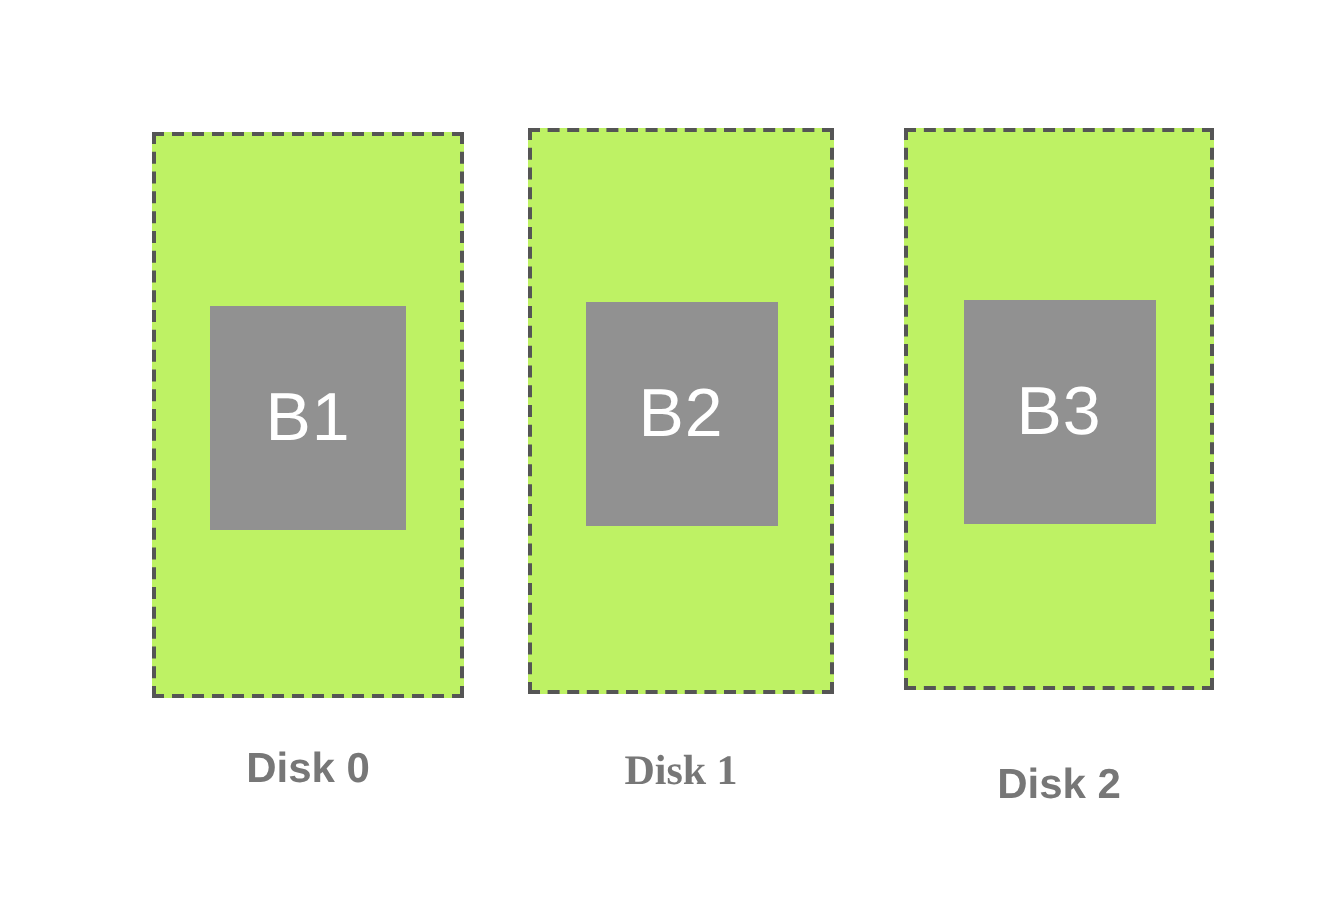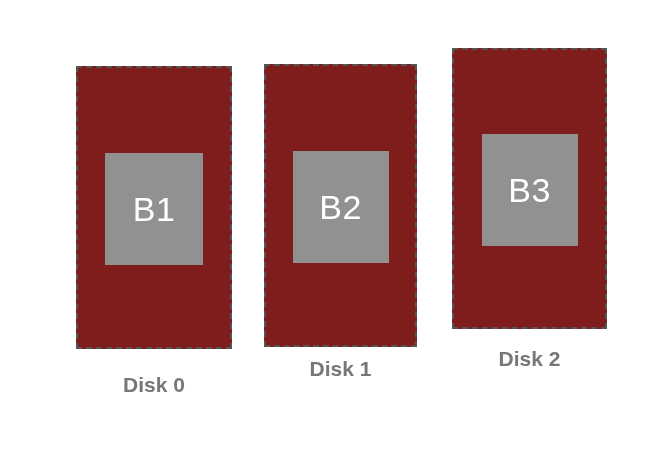--- a/index.html
+++ b/index.html
@@ -22,21 +22,21 @@
   }
   .disk-group {
     position: absolute;
     display: flex;
     flex-direction: column;
     align-items: center;
   }
   .disk-container {
     box-sizing: border-box;
     border: 2px dashed #555555;
-    background: #7f1d1d;
+    background: #bef264;
     display: flex;
     flex-direction: column;
     align-items: center;
     justify-content: center;
   }
   .block {
     box-sizing: border-box;
     background: #919191;
     color: #ffffff;
     display: flex;
@@ -63,28 +63,28 @@
   #disk-group-0 .disk-container { width: 156px; height: 283px; padding-top: 30px; padding-bottom: 16px; }
   #disk-group-0 .block { width: 98px; height: 112px; }
   #disk-group-0 .block-spacer { height: 11px; }
   #disk-group-0 .disk-label { margin-top: 24px; }
 
   
   #disk-group-1 { left: 264px; top: 64px; }
   #disk-group-1 .disk-container { width: 153px; height: 283px; padding-top: 30px; padding-bottom: 16px; }
   #disk-group-1 .block { width: 96px; height: 112px; }
   #disk-group-1 .block-spacer { height: 11px; }
-  #disk-group-1 .disk-label { margin-top: 10px; }
+  #disk-group-1 .disk-label { margin-top: 26px; font-family: Liberation Serif, serif; }
 
   
-  #disk-group-2 { left: 452px; top: 48px; }
+  #disk-group-2 { left: 452px; top: 64px; }
   #disk-group-2 .disk-container { width: 155px; height: 281px; padding-top: 30px; padding-bottom: 16px; }
   #disk-group-2 .block { width: 96px; height: 112px; }
   #disk-group-2 .block-spacer { height: 11px; }
-  #disk-group-2 .disk-label { margin-top: 18px; }
+  #disk-group-2 .disk-label { margin-top: 36px; }
 </style>
 </head>
 <body>
 
 <div id="diagram-canvas">
 
   <div class="disk-group" id="disk-group-0">
     <div class="disk-container">
       <div class="block">B1</div>
       <div class="block-spacer"></div>

